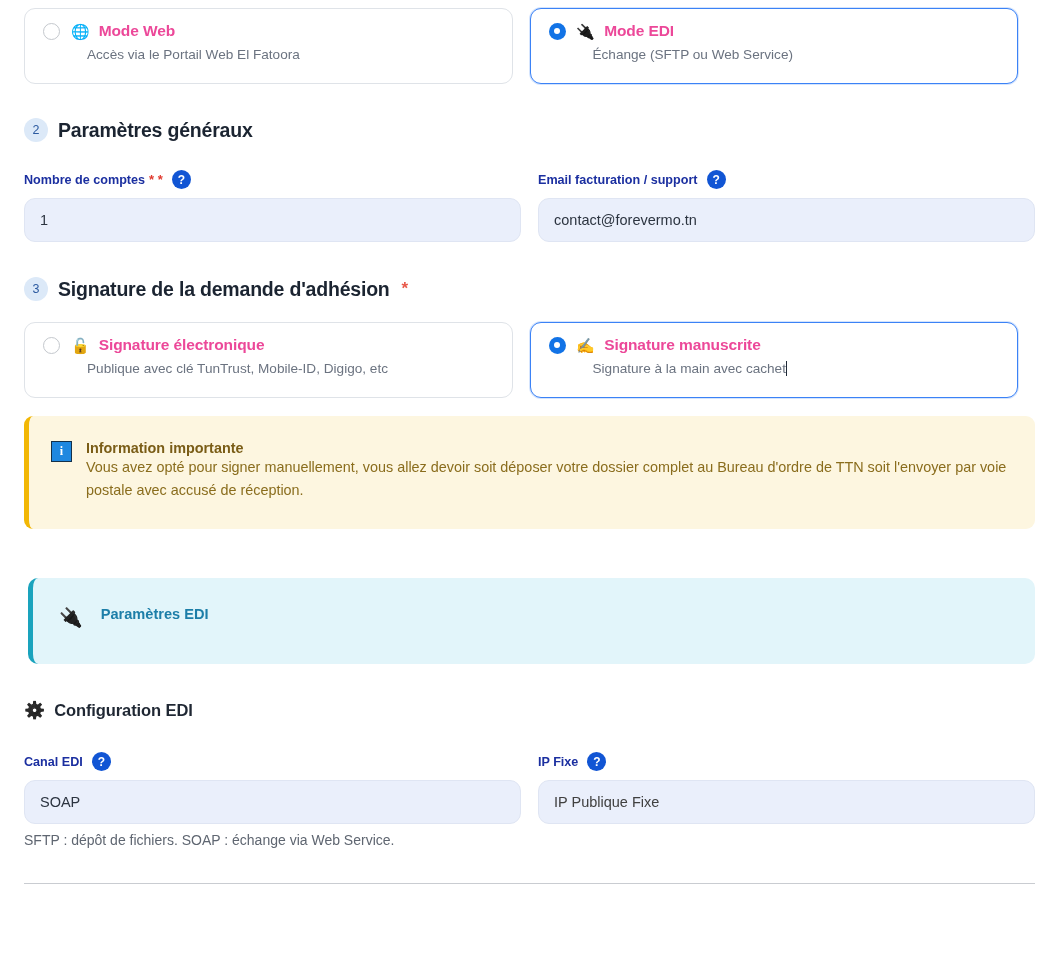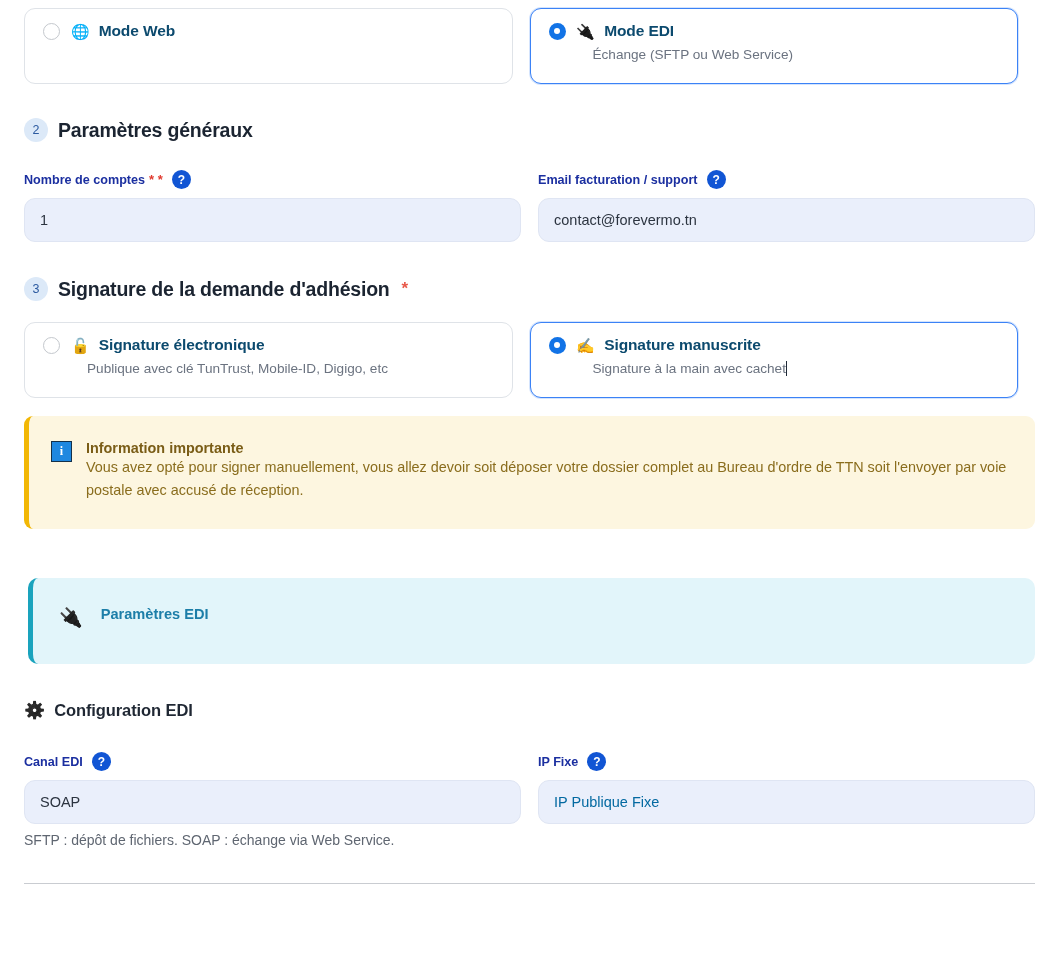--- a/index.html
+++ b/index.html
@@ -93,21 +93,21 @@
     background: #ffffff;
   }
   .opt-emoji {
     font-size: 15px;
     line-height: 1;
     margin-left: 2px;
   }
   .opt-title {
     font-size: 15.5px;
     font-weight: bold;
-    color: #0c4a6e;
+    color: #ec4899;
     letter-spacing: -0.1px;
   }
   .opt-sub {
     margin-top: 7px;
     margin-left: 44px;
     font-size: 13.6px;
     color: #6b7380;
     white-space: nowrap;
   }
   .caret {
@@ -198,21 +198,21 @@
     border: 1px solid #dfe5f3;
     font-size: 14.5px;
     color: #2c3440;
     padding: 0 15px;
     display: flex;
     align-items: center;
     font-family: "Liberation Sans", sans-serif;
     outline: none;
   }
   .input.placeholder {
-    color: #0369a1;
+    color: #404040;
   }
   .hint {
     margin-top: 8px;
     font-size: 14px;
     color: #5f6671;
   }
 
   
   .alert {
     position: absolute;
@@ -321,20 +321,21 @@
 
   <div class="mode-row row-2">
 
     <div class="col">
       <div class="opt-card">
         <div class="opt-head">
           <span class="radio"></span>
           <span class="opt-emoji">🌐</span>
           <span class="opt-title">Mode Web</span>
         </div>
+        <div class="opt-sub">Accès via le Portail Web El Fatoora</div>
       </div>
     </div>
 
     <div class="col">
       <div class="opt-card selected">
         <div class="opt-head">
           <span class="radio on"></span>
           <span class="opt-emoji plug-glyph" style="filter:grayscale(100%) brightness(0.3);">🔌</span>
           <span class="opt-title">Mode EDI</span>
         </div>

